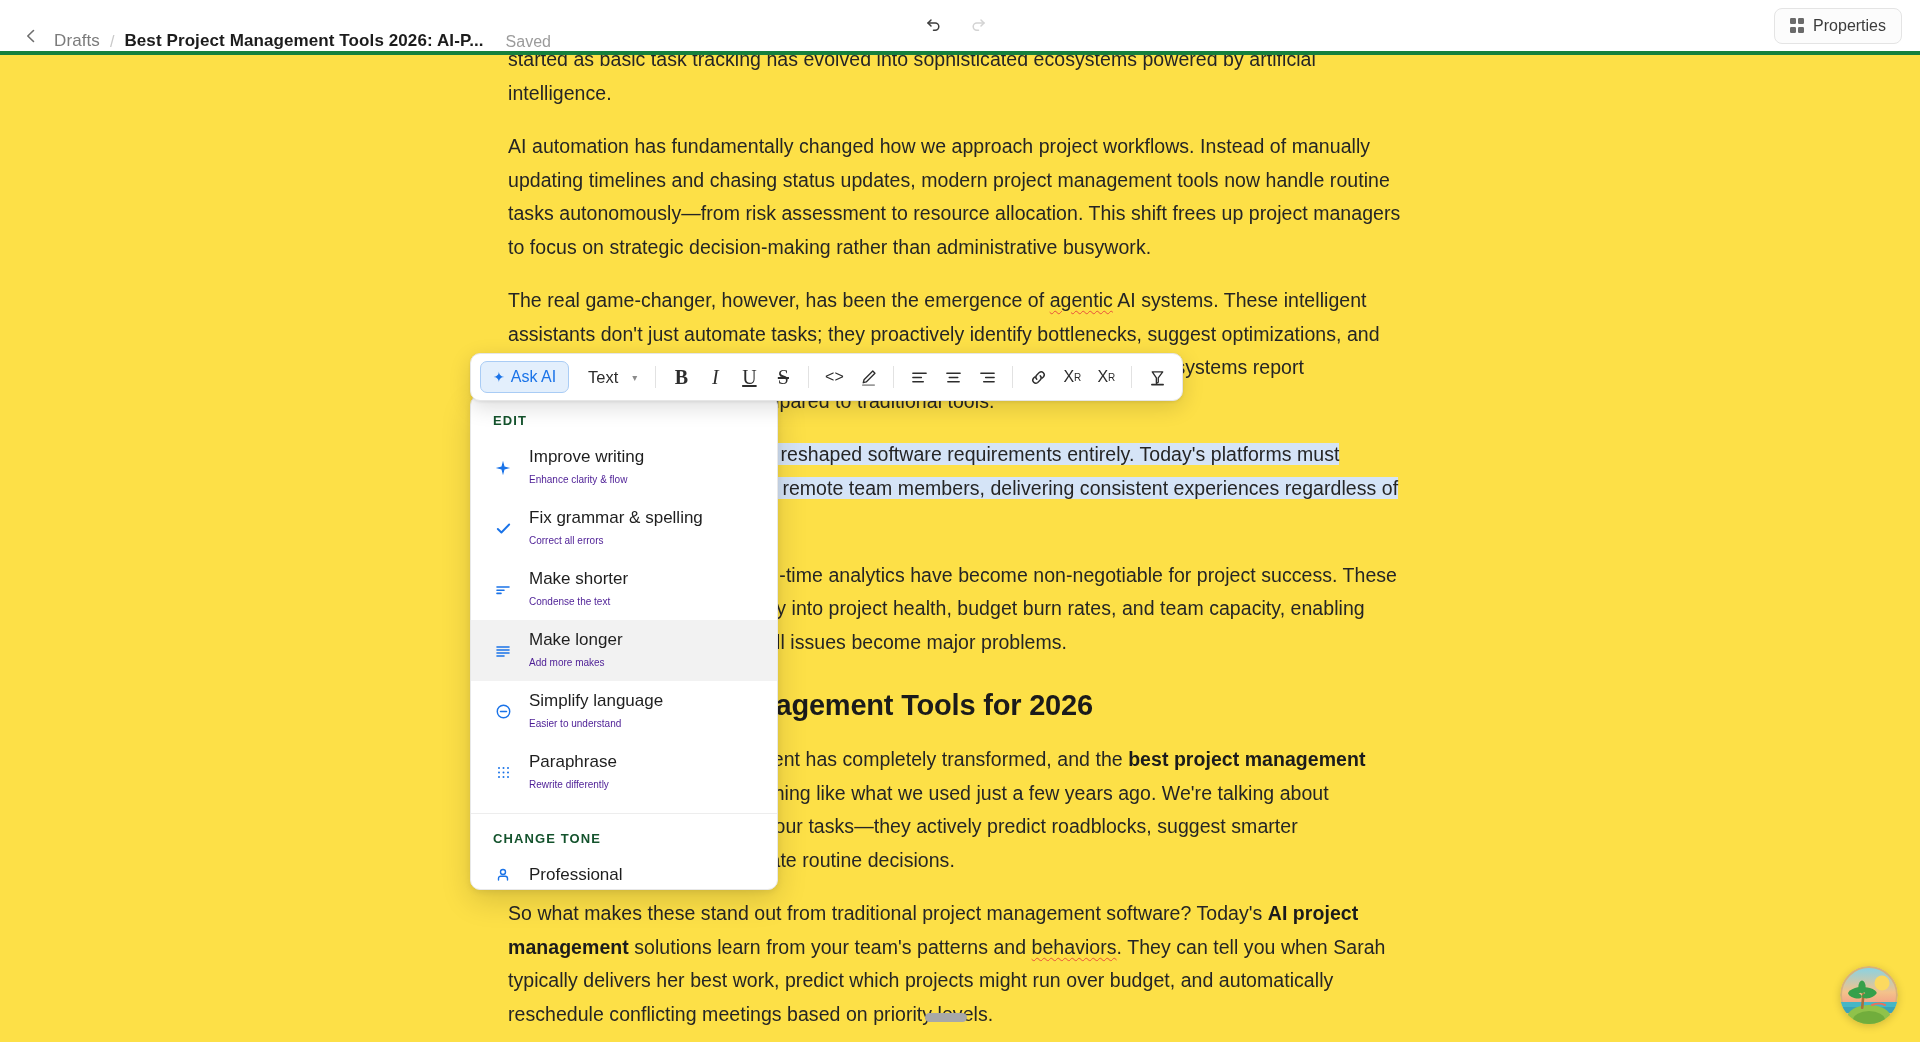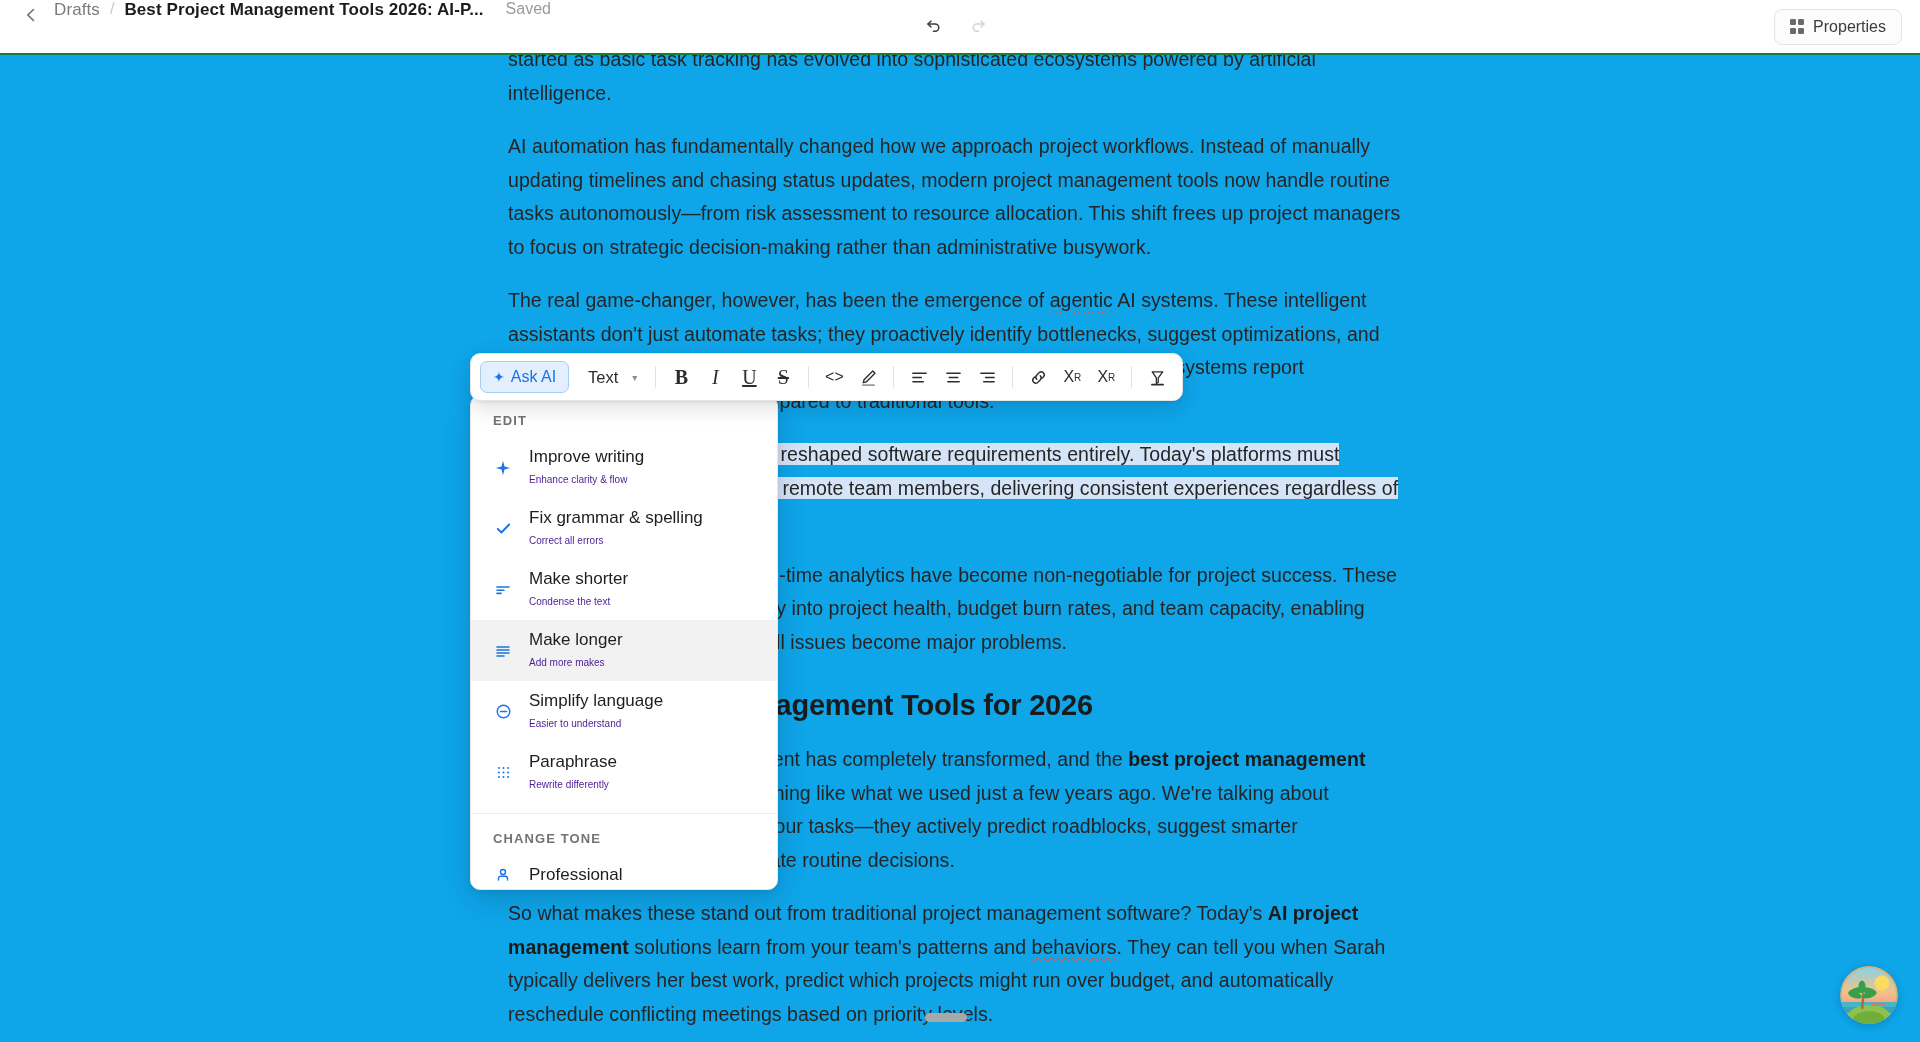--- a/index.html
+++ b/index.html
@@ -8,22 +8,22 @@
     background: #ffffff;
     font-family: "Liberation Sans", sans-serif;
     overflow: hidden;
   }
 
   
   .topbar {
     position: absolute; top: 0; left: 0;
     width: 1920px; height: 55px;
     background: #ffffff;
-    border-bottom: 2px solid #15803d;
-    display: flex; align-items: flex-start;
+    border-bottom: 4px solid #15803d;
+    display: flex; align-items: flex-end;
     z-index: 40;
   }
   .back-btn {
     margin-left: 16px; width: 30px; height: 30px;
     display: flex; align-items: center; justify-content: center;
     color: #6e6e6e; border-radius: 5px; cursor: pointer;
   }
   .back-btn svg { display: block; }
   .crumb {
     font-size: 17px; color: #7b7b7b; margin-left: 8px;
@@ -62,21 +62,21 @@
   .grid-icon {
     display: grid; grid-template-columns: 6px 6px;
     grid-template-rows: 6px 6px; gap: 2.5px;
   }
   .grid-icon i { background: #6a6a6a; border-radius: 1.2px; display: block; }
 
   
   .canvas {
     position: absolute; top: 55px; left: 0;
     width: 1920px; height: 987px;
-    background: #0ea5e9; overflow: hidden;
+    background: #fde047; overflow: hidden;
   }
   .doc {
     position: absolute; left: 508px; top: -12px;
     width: 900px;
   }
   .doc p {
     font-size: 19.5px; line-height: 33.5px; color: #252525;
     margin-bottom: 20px; letter-spacing: .05px;
   }
   .doc h2 {
@@ -128,21 +128,21 @@
   
   .ai-menu {
     position: absolute; left: 470px; top: 395px;
     width: 308px; height: 495px;
     background: #ffffff; border: 1px solid #e8e8e8;
     border-radius: 10px; overflow: hidden;
     box-shadow: 0 10px 30px rgba(0,0,0,.15), 0 2px 6px rgba(0,0,0,.07);
     z-index: 55;
   }
   .menu-section-label {
-    font-size: 13px; font-weight: 600; color: #737373;
+    font-size: 13px; font-weight: 600; color: #14532d;
     letter-spacing: 1.1px; padding: 17px 22px 9px 22px;
   }
   .menu-item {
     display: flex; align-items: center; gap: 16px;
     padding: 8px 12px 8px 22px; cursor: pointer;
   }
   .menu-item.hovered { background: #f2f2f2; }
   .mi-icon {
     width: 20px; flex: 0 0 20px; display: flex;
     align-items: center; justify-content: center;

